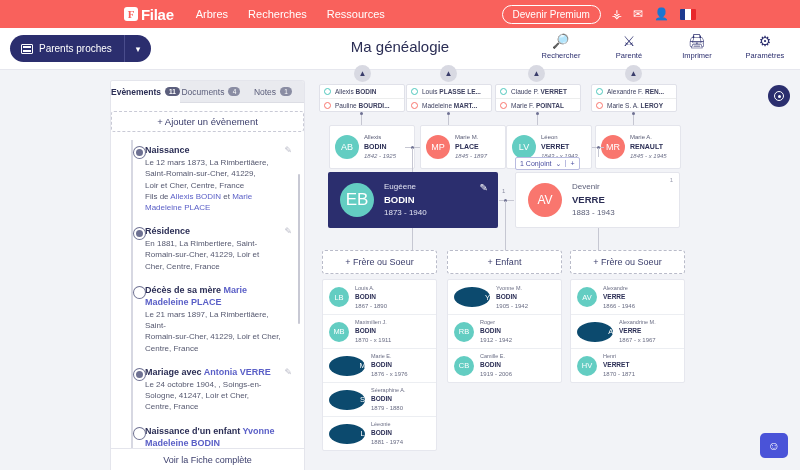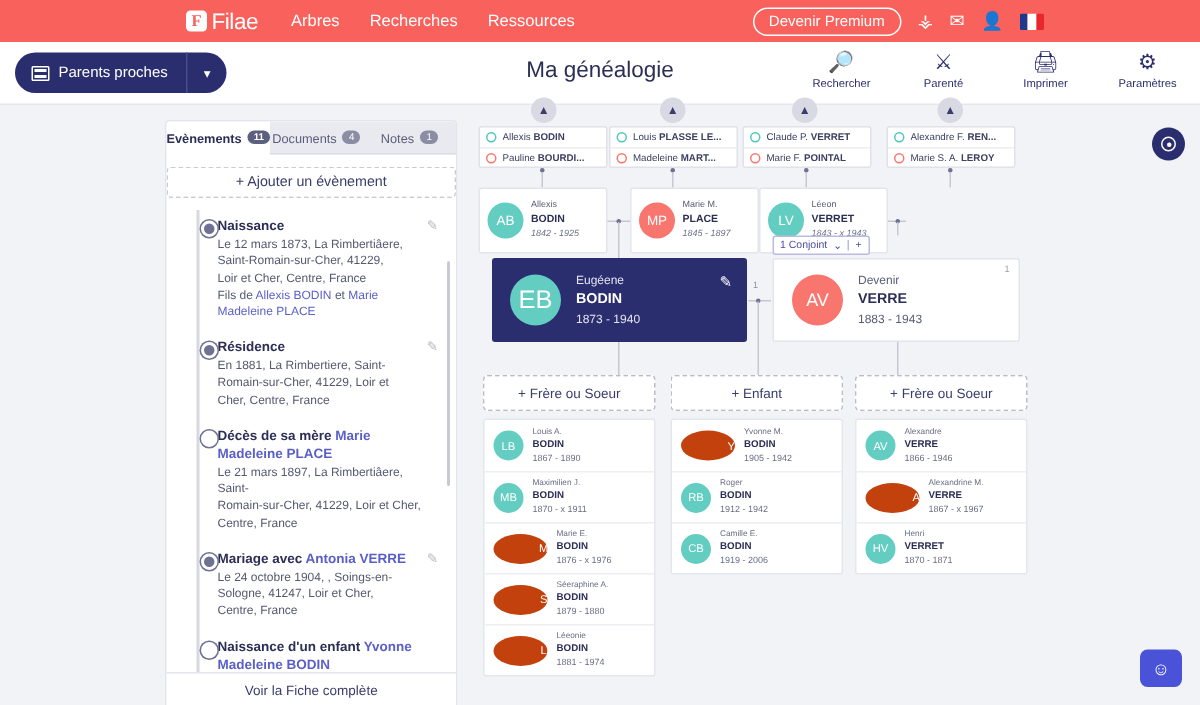--- a/index.html
+++ b/index.html
@@ -16,21 +16,21 @@
   .topbar {
     height: 28px; background: #f9615c; display:flex; align-items:center;
     position:relative;
   }
   .brand { display:flex; align-items:center; gap:3px; margin-left:124px; }
   .brand-mark {
     width:14px; height:14px; background:#fff; border-radius:3px;
     color:#f9615c; font-weight:bold; font-size:11px; line-height:14px;
     text-align:center; font-family:"Liberation Serif", serif;
   }
-  .brand-name { color:#fff; font-size:15px; font-weight:normal; letter-spacing:-0.3px; }
+  .brand-name { color:#fff; font-size:15px; font-weight:bold; letter-spacing:-0.3px; }
   .topnav { display:flex; gap:20px; margin-left:22px; }
   .topnav a { color:#fff; font-size:11px; text-decoration:none; }
   .top-right { position:absolute; right:104px; display:flex; align-items:center; gap:11px; }
   .premium {
     border:1px solid #fff; border-radius:11px; color:#fff; font-size:10px;
     padding:3px 10px; white-space:nowrap;
   }
   .ticon { color:#fff; font-size:12px; line-height:1; display:flex; align-items:center; }
   .flag { width:16px; height:11px; display:flex; border-radius:1px; overflow:hidden; }
   .flag i { flex:1; }
@@ -169,21 +169,21 @@
   .col-head {
     border:1px dashed #b9bbc9; border-radius:3px; height:24px; background:#fff;
     display:flex; align-items:center; justify-content:center; font-size:9px; color:#3a3d6b;
     cursor:pointer;
   }
   .col-list { margin-top:5px; background:#fff; border:1px solid #e6e7ee; border-radius:2px; }
   .litem { display:flex; align-items:center; gap:6px; padding:5px 6px; height:34px; }
   .litem + .litem { border-top:1px solid #eceef2; }
   .litem .av { width:20px;height:20px;border-radius:50%;background:#63cdc2;color:#fff;
     font-size:7.5px; display:flex;align-items:center;justify-content:center;flex:none;}
-  .litem .av.f { background:#c2410c;padding-left:36px; }
+  .litem .av.f { background:#0c4a6e;padding-left:36px; }
   .litem .nm { font-size:5.5px; color:#6a6d84; line-height:1.5; }
   .litem .nm b { display:block; font-size:6.5px; color:#2b2e55; }
   .litem .nm .dt { font-size:6px; color:#6a6d84; }
 
   .ln { position:absolute; background:#c6c7d2; }
   .vln { width:1px; } .hln { height:1px; }
   .joint { position:absolute; width:3px; height:3px; border-radius:50%; background:#6e7192; }
   .marknum { position:absolute; font-size:6px; color:#8b8ea3; }
 
   .locator {
@@ -387,31 +387,35 @@
 
   <div class="joint" style="left:50px; top:52px;"></div>
   <div class="ln vln" style="left:51px; top:55px; height:10px;"></div>
   <div class="joint" style="left:137px; top:52px;"></div>
   <div class="ln vln" style="left:138px; top:55px; height:10px;"></div>
   <div class="joint" style="left:226px; top:52px;"></div>
   <div class="ln vln" style="left:227px; top:55px; height:10px;"></div>
   <div class="joint" style="left:322px; top:52px;"></div>
   <div class="ln vln" style="left:323px; top:55px; height:10px;"></div>
 
-  <div class="pcard" style="left:9px; top:65px;">
+  <div class="pcard" style="left:19px; top:65px;">
     <div class="av">AB</div>
     <div class="nm"><span>Allexis</span><b>BODIN</b><span class="dt">1842 - 1925</span></div>
   </div>
   <div class="pcard" style="left:196px; top:65px;">
     <div class="av">LV</div>
     <div class="nm"><span>Léeon</span><b>VERRET</b><span class="dt">1843 - x 1943</span></div>
   </div>
   <div class="pcard" style="left:110px; top:65px;">
     <div class="av f">MP</div>
     <div class="nm"><span>Marie M.</span><b>PLACE</b><span class="dt">1845 - 1897</span></div>
+  </div>
+  <div class="pcard" style="left:285px; top:65px;">
+    <div class="av f">MR</div>
+    <div class="nm"><span>Marie A.</span><b>RENAULT</b><span class="dt">1845 - x 1945</span></div>
   </div>
 
   <div class="ln hln" style="left:95px; top:87px; width:15px;"></div>
   <div class="joint" style="left:101px; top:86px;"></div>
   <div class="ln vln" style="left:102px; top:88px; height:25px;"></div>
   <div class="ln hln" style="left:282px; top:87px; width:12px;"></div>
   <div class="joint" style="left:287px; top:86px;"></div>
   <div class="ln vln" style="left:288px; top:88px; height:9px;"></div>
 
   <div class="focus-card">

